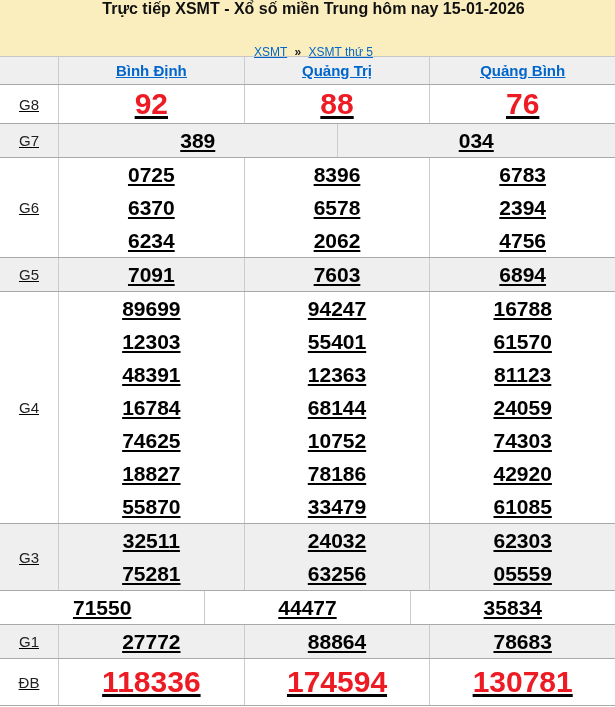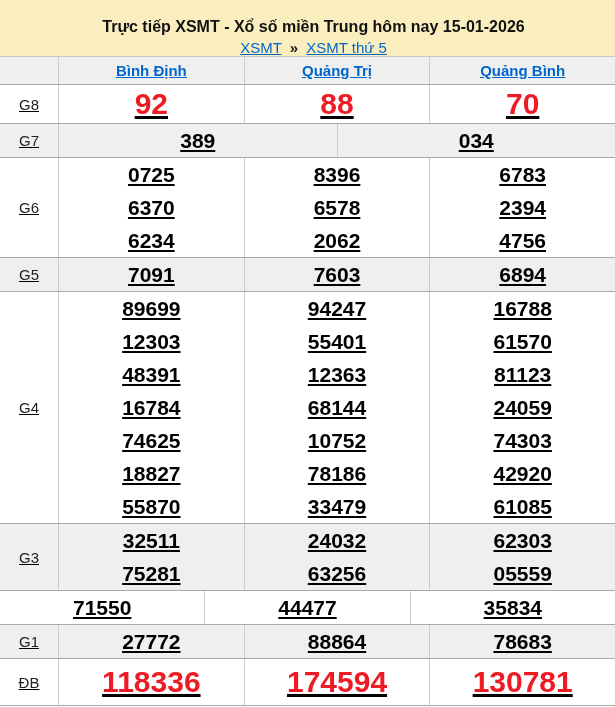--- a/index.html
+++ b/index.html
@@ -16,33 +16,34 @@
     font-family:"Liberation Sans","DejaVu Sans",sans-serif;
     background:#ffffff;
   }
   .banner{
     height:57px;
     background:var(--banner-bg);
     border-bottom:1px solid #c8c8c8;
     display:flex;
     flex-direction:column;
     align-items:center;
-    justify-content:flex-end;
+    justify-content:flex-start;
     gap:3px;
     text-align:center;
     padding-left:12px;
   }
   .banner .title{
     font-size:16px;
     font-weight:bold;
     color:#111;
   }
   .breadcrumb{
-    font-size:15px;
+    font-size:12px;
     color:#333;
+    margin-top:24px;
   }
   .breadcrumb a{
     color:var(--link);
     text-decoration:underline;
     cursor:pointer;
   }
   .breadcrumb .sep{
     color:#222;
     margin:0 4px;
     font-weight:bold;
@@ -130,21 +131,21 @@
   <div id="prize-rows" data-name="prize-rows-container">
       <div class="prize-row red" data-name="prize-row-g8">
         <div class="label-cell" data-name="prize-label">G8</div>
         <div class="value-cell" data-name="prize-values-col-0">
           <div class="value-line" data-name="prize-value">92</div>
         </div>
         <div class="value-cell" data-name="prize-values-col-1">
           <div class="value-line" data-name="prize-value">88</div>
         </div>
         <div class="value-cell" data-name="prize-values-col-2">
-          <div class="value-line" data-name="prize-value">70</div>
+          <div class="value-line" data-name="prize-value">76</div>
         </div>
       </div>
       <div class="prize-row stripe" data-name="prize-row-g7">
         <div class="label-cell" data-name="prize-label">G7</div>
         <div class="value-cell" data-name="prize-values-col-1">
           <div class="value-line" data-name="prize-value">389</div>
         </div>
         <div class="value-cell" data-name="prize-values-col-2">
           <div class="value-line" data-name="prize-value">034</div>
         </div>

